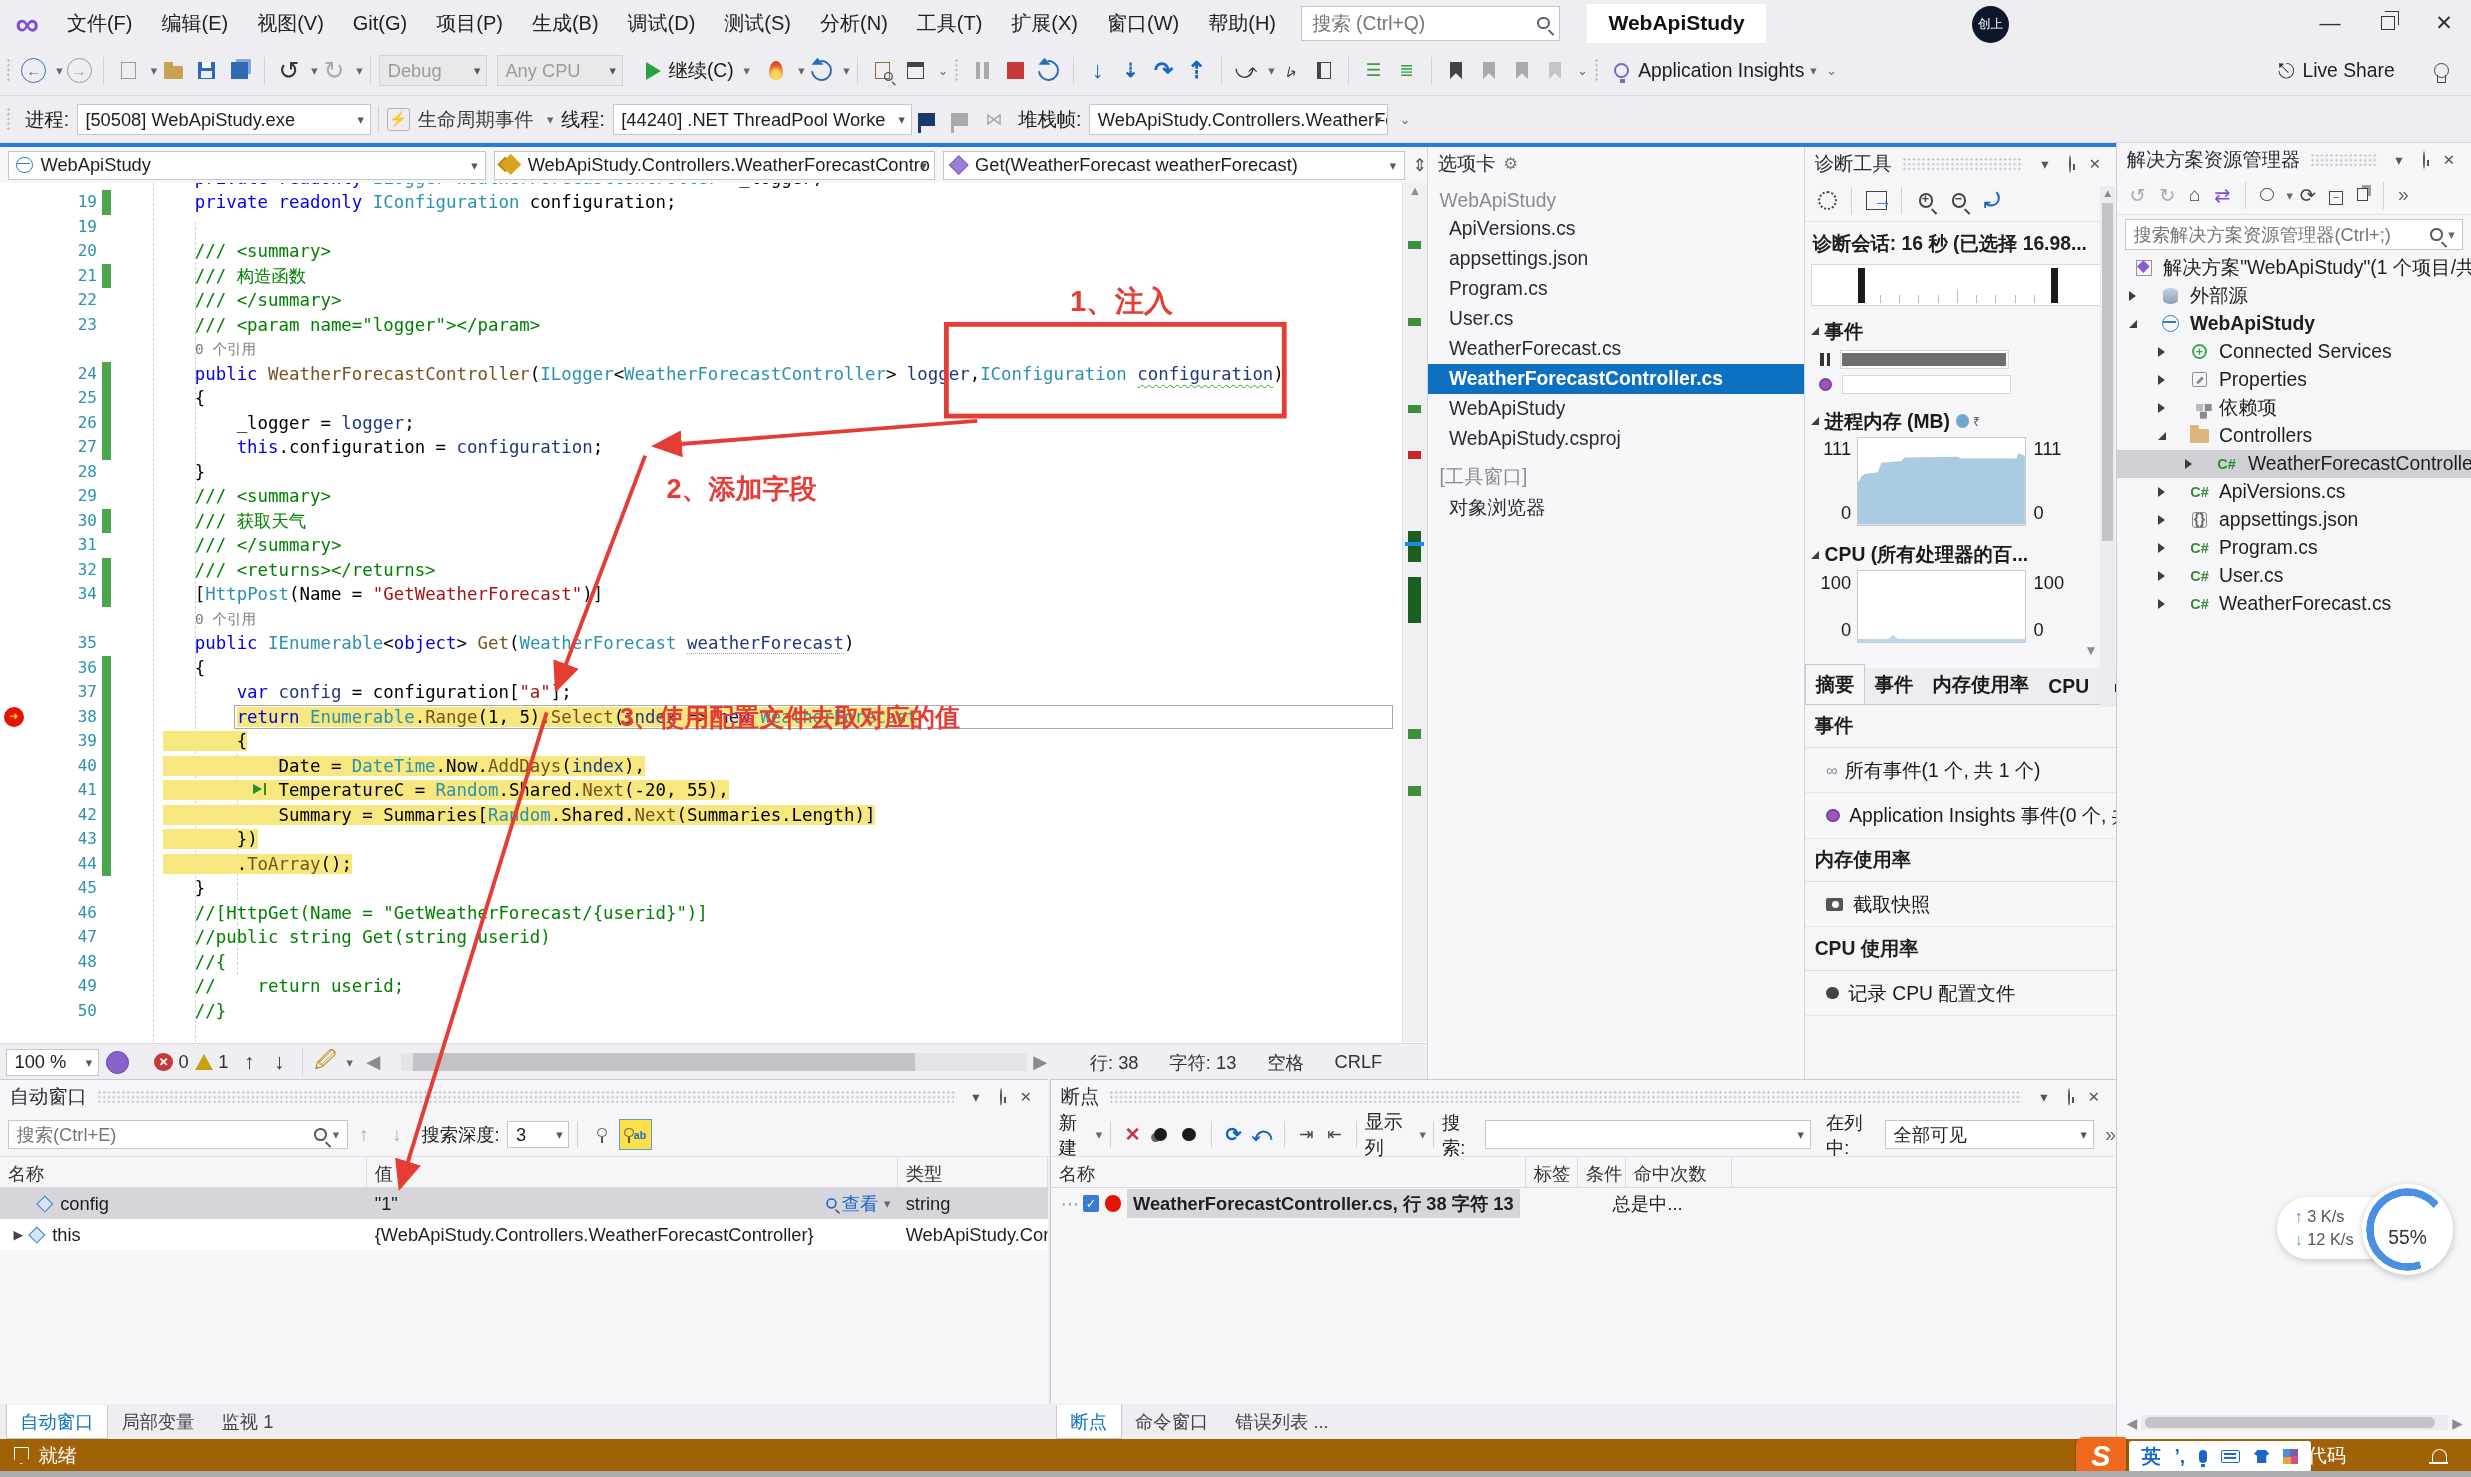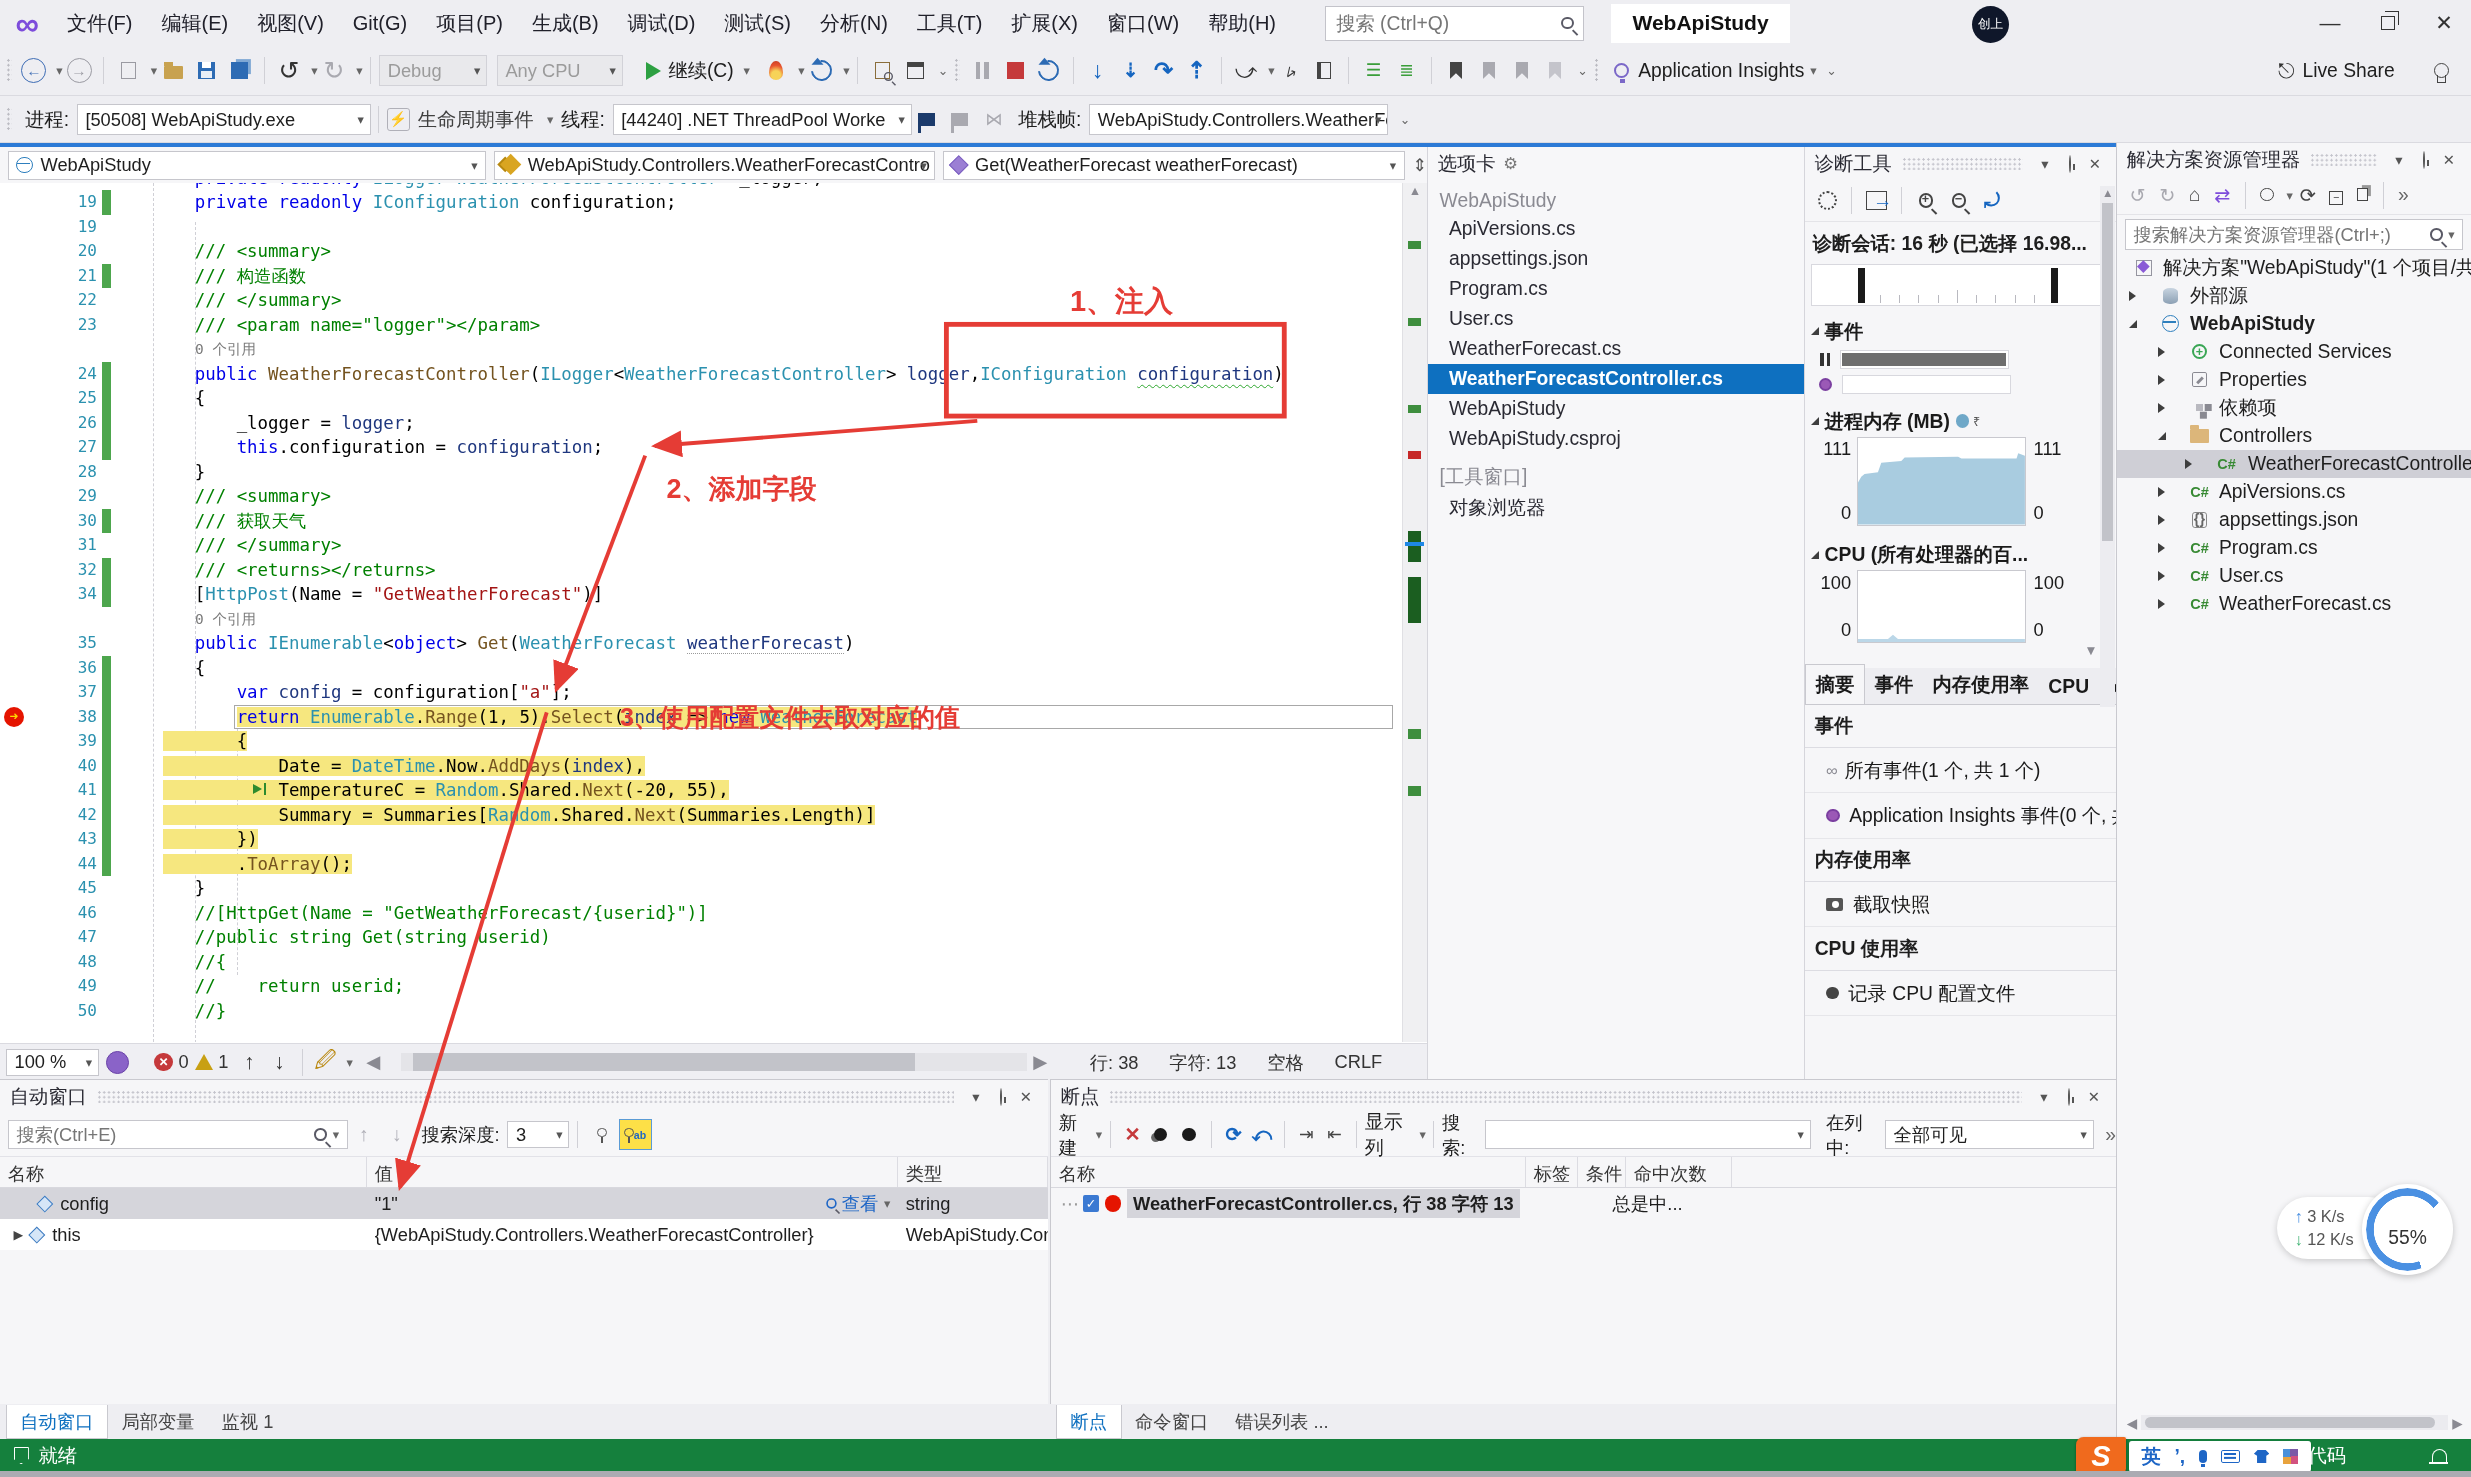--- a/index.html
+++ b/index.html
@@ -10,21 +10,21 @@
   .sep{width:1px;height:27px;background:#D0D0D6;margin:0 7.7px}
   .grip{width:5.8px;height:25px;background-image:radial-gradient(#B9B9C0 1.2px,transparent 1.2px);background-size:4.8px 4.8px;margin:0 5.8px}
   .ddv{color:#666;font-size:12.6px;margin-left:5.8px}
   .combo{background:#fff;border:1px solid #C6C6CC;height:31px;display:flex;align-items:center;padding:0 7.7px;font-size:18.3px;position:relative;white-space:nowrap;overflow:hidden}
   .combo .ar{position:absolute;right:5.8px;color:#555;font-size:12.6px}
   .btnicon{width:33px;height:31px;display:flex;align-items:center;justify-content:center;font-size:19.3px}
   
   #titlebar{left:0;top:0;width:2472px;height:46px;display:flex;align-items:center}
   #vslogo{color:#7D4CDB;font-size:33px;font-weight:bold;margin:0 13.5px 0 15.4px;line-height:39px}
   .menu-item{padding:0 14.5px;height:46px;display:flex;align-items:center;font-size:20px;color:#20202a}
-  #qsearch{position:relative;width:259px;height:35px;background:#fff;border:1px solid #C3C3CA;margin-left:35px;display:flex;align-items:center;padding:0 9.7px;color:#767676;font-size:19.3px}
+  #qsearch{position:relative;width:259px;height:35px;background:#fff;border:1px solid #C3C3CA;margin-left:11px;display:flex;align-items:center;padding:0 9.7px;color:#767676;font-size:19.3px}
   .mag{width:12.6px;height:12.6px;border:2.4px solid #5A5A66;border-radius:50%;position:relative;display:inline-block}
   .mag::after{content:"";position:absolute;width:2.4px;height:6.8px;background:#5A5A66;left:10.6px;top:10.6px;transform:rotate(-45deg)}
   #wintitle{margin-left:27px;background:#fff;height:39px;display:flex;align-items:center;padding:0 21px;font-weight:bold;font-size:21px;color:#111}
   #avatar{position:absolute;left:1972px;top:5.8px;width:37px;height:37px;border-radius:50%;background:#0f172a;color:#fff;font-size:12.6px;display:flex;align-items:center;justify-content:center}
   .winbtn{position:absolute;top:0;width:56px;height:46px;display:flex;align-items:center;justify-content:center;color:#333;font-size:21px}
   .restore-glyph{width:13.5px;height:13.5px;border:1.9px solid #333;position:relative}
   .restore-glyph::before{content:"";position:absolute;left:2.9px;top:-5.8px;width:12.6px;height:12.6px;border:1.9px solid #333;border-left:none;border-bottom:none}
   
   #toolbar{left:0;top:46px;width:2472px;height:50px;display:flex;align-items:center;border-bottom:1px solid #DADAE0}
   .circ{width:25px;height:25px;border-radius:50%;border:1.9px solid #3E6DB5;color:#3E6DB5;display:flex;align-items:center;justify-content:center;font-size:15.4px;font-weight:bold}
@@ -171,21 +171,21 @@
   .viewlink{color:#1E66C6;display:flex;align-items:center;font-size:18.3px}
   .tabsrow{position:absolute;top:1405px;height:34px;display:flex;align-items:flex-start}
   .btab{padding:3.9px 13.5px;font-size:18.3px;color:#444;height:34px}
   .btab.sel{background:#fff;color:#0E70C0;border:1px solid #C9C9CF;border-top:none}
   .searchbox{background:#fff;border:1px solid #C6C6CC;height:29px;display:flex;align-items:center;padding:0 7.7px;color:#767676;font-size:18.3px;position:relative}
   .pin{width:9.7px;height:9.7px;border:1.9px solid #555;border-radius:50%;position:relative;margin-top:-3.9px}
   .pin::after{content:"";position:absolute;left:2.9px;top:8.7px;width:1.9px;height:5.8px;background:#555}
   .bpchk{width:16.4px;height:16.4px;background:#3B79D2;color:#fff;font-size:12.6px;display:flex;align-items:center;justify-content:center;border-radius:1.9px}
   .bpdot{width:16.4px;height:16.4px;border-radius:50%;background:#E51400;margin:0 5.8px}
   
-  #statusbar{left:0;top:1439px;width:2472px;height:33px;background:#15803d;color:#fff;display:flex;align-items:center;font-size:19.3px}
+  #statusbar{left:0;top:1439px;width:2472px;height:33px;background:#a16207;color:#fff;display:flex;align-items:center;font-size:19.3px}
   .stflag{width:15.4px;height:17.4px;border:1.9px solid #fff;border-radius:0 0 2.9px 2.9px;clip-path:polygon(0 0,100% 0,100% 70%,50% 100%,0 70%);margin:0 9.7px 0 13.5px}
   #bottomsliver{left:0;top:1471px;width:2472px;height:5.8px;background:#ABABB2}
   #ime{position:absolute;left:2129px;top:1441px;height:31px;background:#fff;border-radius:2.9px;display:flex;align-items:center;padding:0 5.8px;box-shadow:0 1px 1.9px rgba(0,0,0,.3)}
   .imebtn{margin:0 6.8px;color:#1E66C6;font-weight:bold;font-size:19.3px;display:flex;align-items:center}
   .ic-mic{width:8.7px;height:12.6px;background:#1E66C6;border-radius:4.8px;position:relative}
   .ic-mic::after{content:"";position:absolute;left:1.9px;top:13.5px;width:4.8px;height:2.9px;background:#1E66C6}
   .ic-kbd{width:19.3px;height:13.5px;border:1.9px solid #1E66C6;border-radius:1.9px;position:relative}
   .ic-kbd::after{content:"";position:absolute;left:1.9px;top:1.9px;width:11.6px;height:1.9px;box-shadow:0 3.9px 0 #1E66C6;background:#1E66C6}
   .ic-shirt{width:15.4px;height:13.5px;background:#1E66C6;clip-path:polygon(25% 0,75% 0,100% 30%,80% 45%,80% 100%,20% 100%,20% 45%,0 30%)}
   .ic-grid4{width:15.4px;height:15.4px;background:conic-gradient(#7B5AA6 0 25%,#D2527F 0 50%,#E8A33D 0 75%,#4A90D9 0)}

